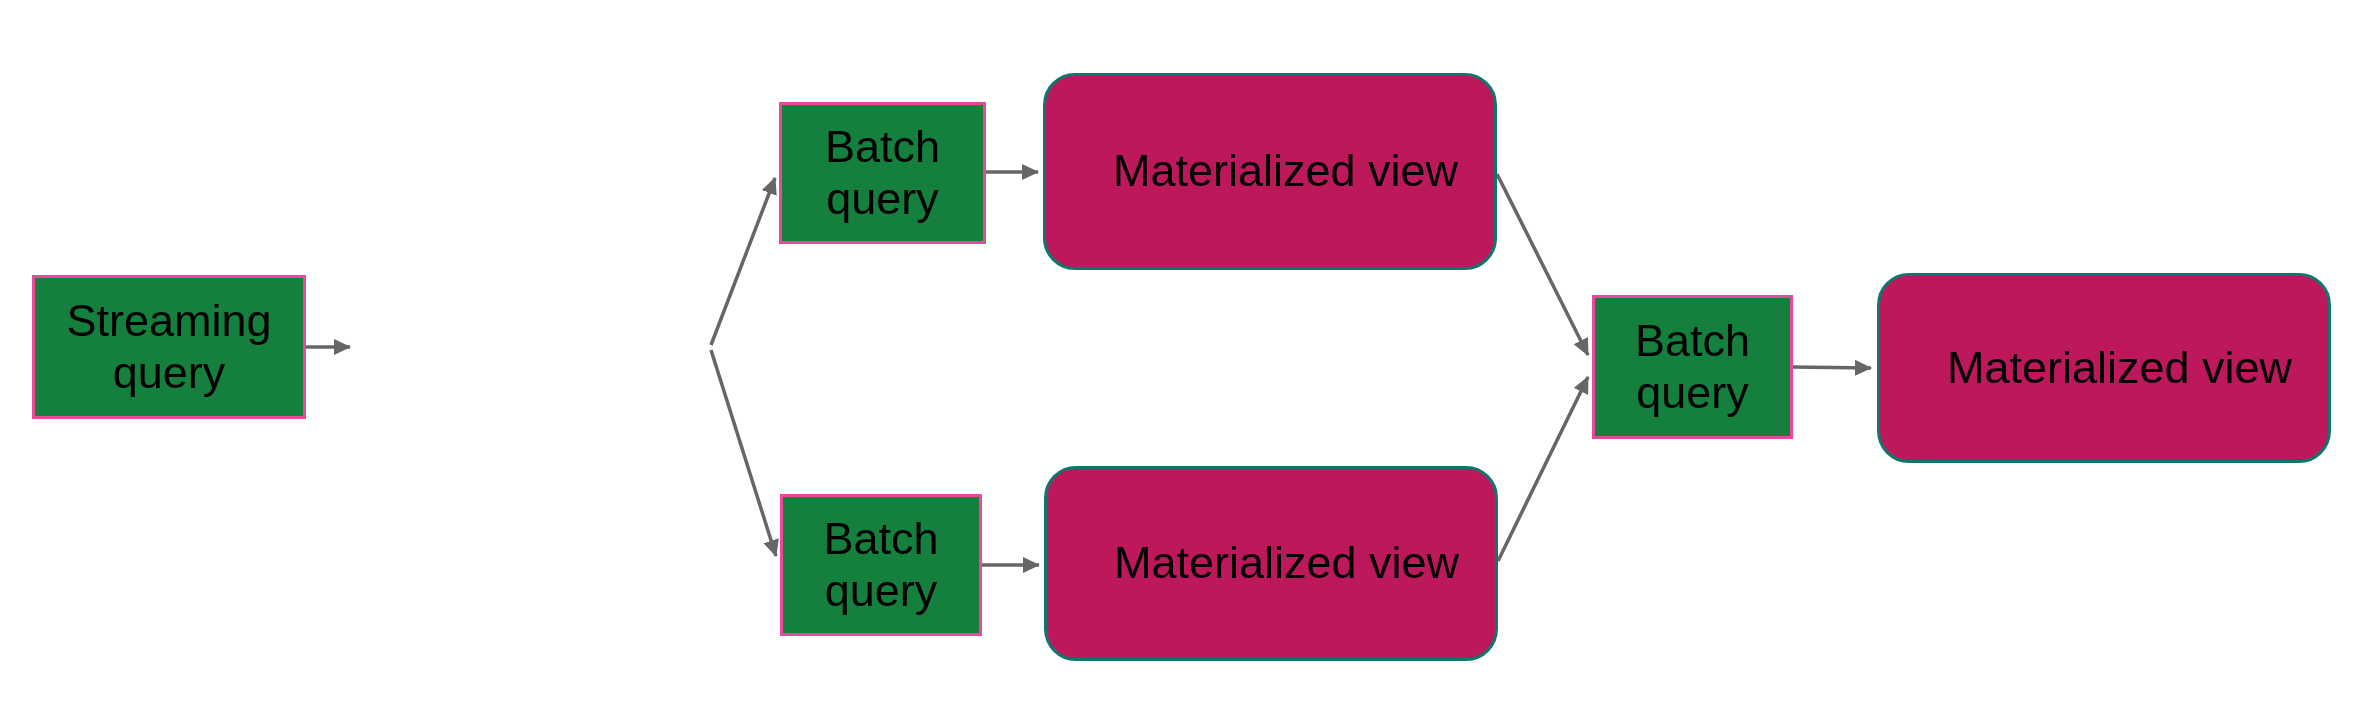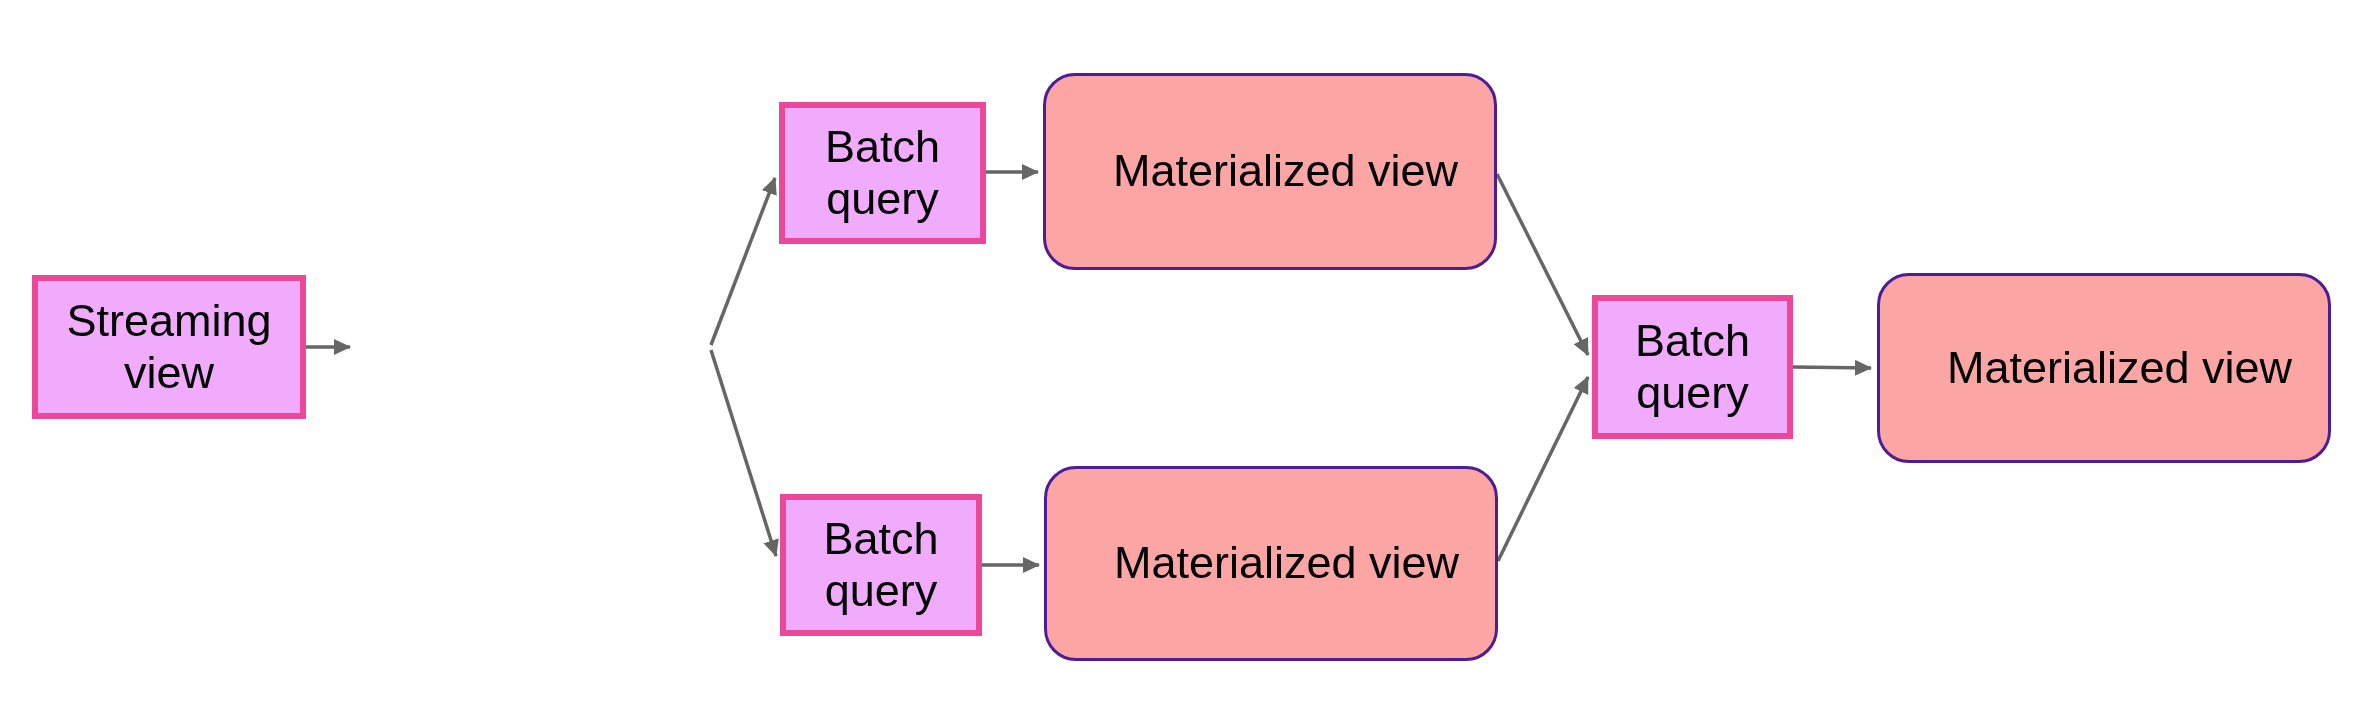--- a/index.html
+++ b/index.html
@@ -32,27 +32,27 @@
     color: #000000;
     font-size: 45px;
     line-height: 1.16;
     letter-spacing: 0px;
   }
   .node span {
     display: block;
     padding: 0 10px;
   }
   .query-box {
-    background: #f0abfc;
-    border: 6px solid #ec4899;
+    background: #15803d;
+    border: 3px solid #ec4899;
     border-radius: 0;
   }
   .store-box {
-    background: #fca5a5;
-    border: 3px solid #4c1d95;
+    background: #be185d;
+    border: 3px solid #0f766e;
     border-radius: 32px;
     padding-left: 31px;
   }
 
   
   #n-streaming   { left: 32px;   top: 275px; width: 274px; height: 144px; }
   #n-table       { left: 356px;  top: 250px; width: 355px; height: 196px; }
   #n-batch-top   { left: 779px;  top: 102px; width: 207px; height: 142px; }
   #n-mv-top      { left: 1043px; top: 73px;  width: 454px; height: 197px; }
   #n-batch-bot   { left: 780px;  top: 494px; width: 202px; height: 142px; }
@@ -75,21 +75,21 @@
     <line x1="711" y1="345" x2="775" y2="178" stroke="#666666" stroke-width="3.5" marker-end="url(#arrowhead)"></line>
     <line x1="711" y1="350" x2="776" y2="556" stroke="#666666" stroke-width="3.5" marker-end="url(#arrowhead)"></line>
     <line x1="986" y1="172" x2="1038" y2="172" stroke="#666666" stroke-width="3.5" marker-end="url(#arrowhead)"></line>
     <line x1="982" y1="565" x2="1039" y2="565" stroke="#666666" stroke-width="3.5" marker-end="url(#arrowhead)"></line>
     <line x1="1497" y1="174" x2="1588" y2="355" stroke="#666666" stroke-width="3.5" marker-end="url(#arrowhead)"></line>
     <line x1="1498" y1="561" x2="1588" y2="377" stroke="#666666" stroke-width="3.5" marker-end="url(#arrowhead)"></line>
     <line x1="1793" y1="367" x2="1871" y2="368" stroke="#666666" stroke-width="3.5" marker-end="url(#arrowhead)"></line>
   </svg>
 
   <div class="node query-box" id="n-streaming">
-    <span>Streaming view</span>
+    <span>Streaming query</span>
   </div>
 
 
   <div class="node query-box" id="n-batch-top">
     <span>Batch query</span>
   </div>
 
   <div class="node store-box" id="n-mv-top">
     <span>Materialized view</span>
   </div>

